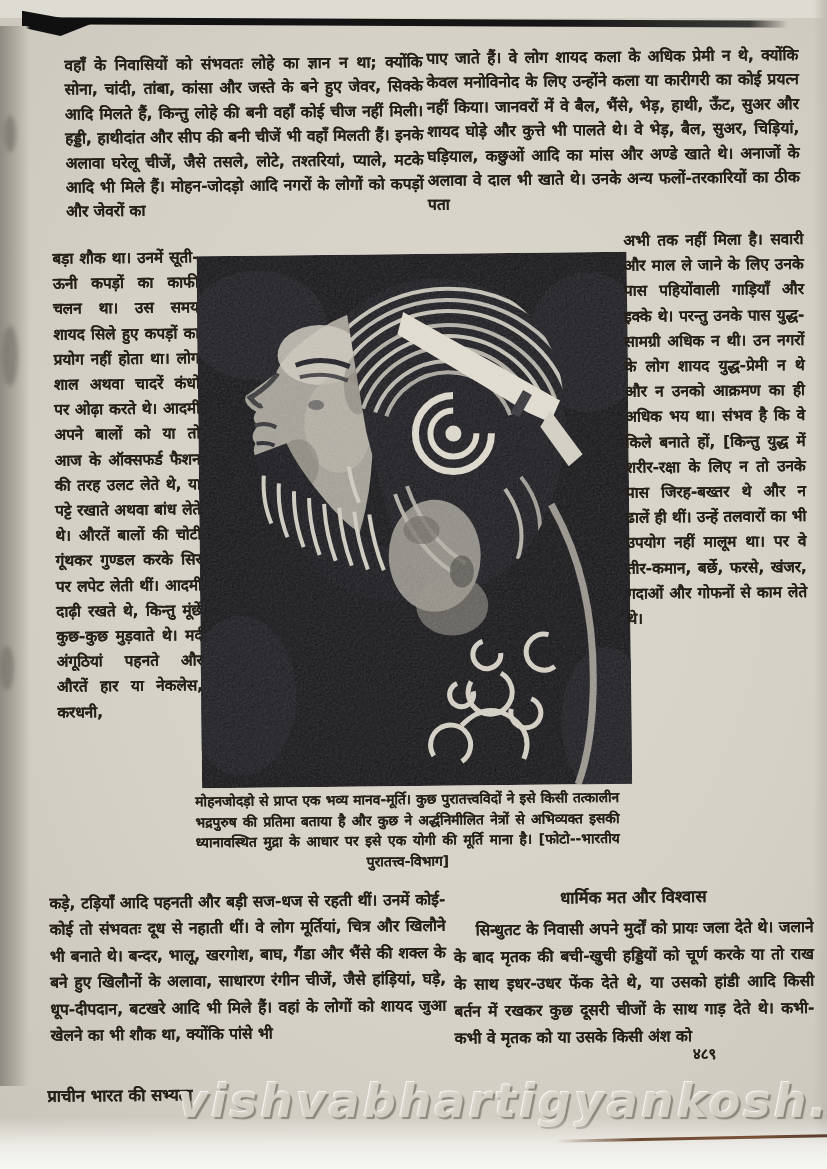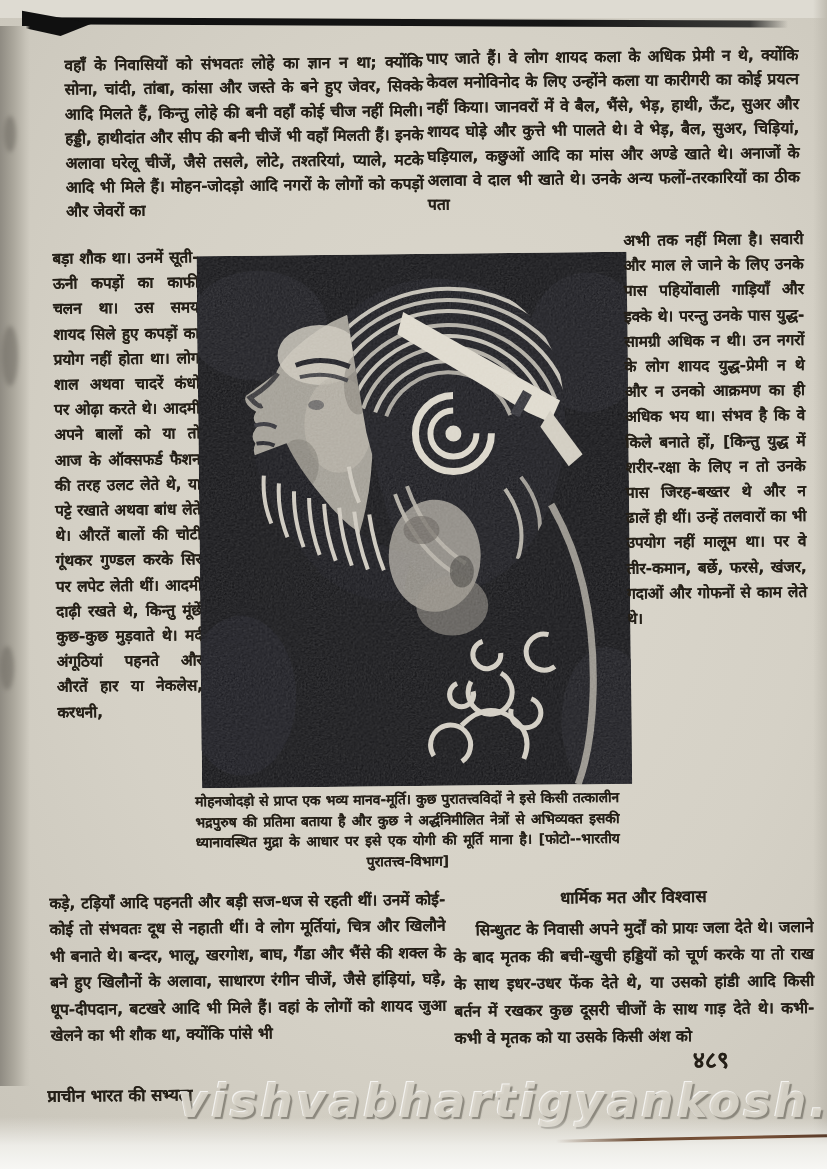--- a/index.html
+++ b/index.html
@@ -32,21 +32,21 @@
   .blk{position:absolute;text-align:justify;font-weight:700;text-shadow:0 0 .4px rgba(36,31,23,.75);}
   .col-top-left{left:70px;top:50px;width:358px;font-size:15.5px;line-height:24.4px;}
   .col-top-right{left:432px;top:47px;width:372px;font-size:15.5px;line-height:24.4px;}
   .col-mid-left{left:56px;top:243px;width:146px;font-size:15.3px;line-height:25.2px;}
   .col-mid-right{left:627px;top:231px;width:180px;font-size:15.3px;line-height:25.2px;}
   .caption{left:193px;top:789px;width:424px;font-size:13.8px;line-height:20.6px;text-align:justify;text-align-last:center;}
   .sec-bottom-left{left:46px;top:887px;width:396px;font-size:15.5px;line-height:26.4px;}
   .sec-bottom-right{left:450px;top:887px;width:360px;font-size:15.5px;}
   .religion-heading{text-align:center;font-size:16.5px;margin:0 0 8px 0;font-weight:700;}
   .religion-body{text-align:justify;line-height:27px;text-indent:22px;}
-  .page-number{left:688px;top:1046px;font-size:23px;text-align:left;}
+  .page-number{left:688px;top:1046px;font-size:15px;text-align:left;}
   .footer-title{left:42px;top:1080px;font-size:16.5px;width:220px;text-align:left;}
 
   .watermark{
     position:absolute;left:178px;top:1074px;width:649px;
     font-style:italic;font-weight:700;font-size:46px;letter-spacing:3px;
     color:rgba(216,212,201,0.92);
     text-shadow:2px 2px 1px rgba(92,88,79,0.6), -1px -1px 0 rgba(255,255,255,0.75);
     white-space:nowrap;
   }
 

